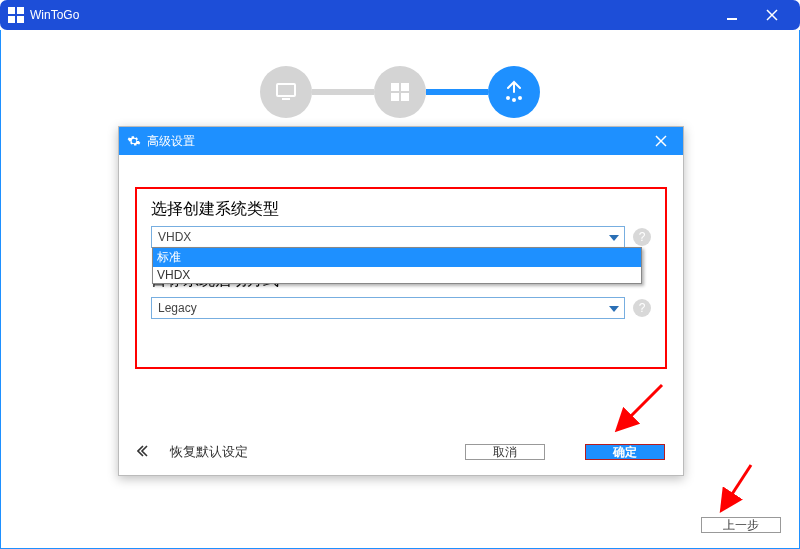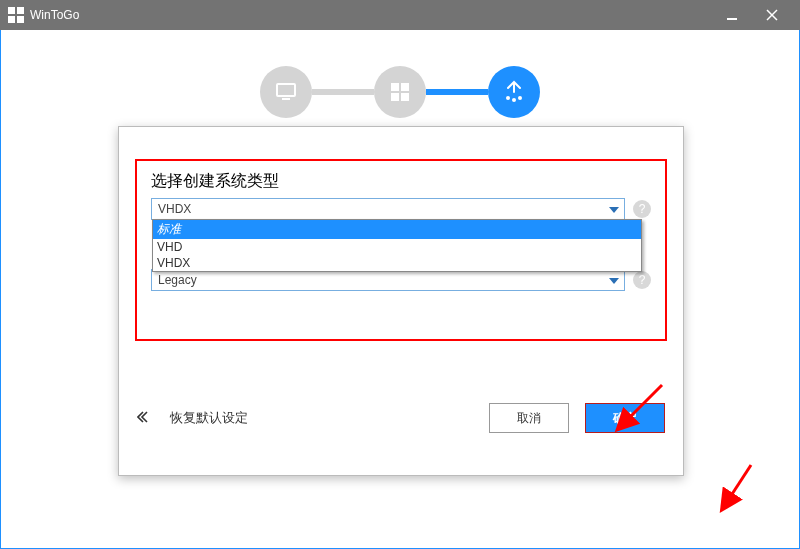--- a/index.html
+++ b/index.html
@@ -1,38 +1,38 @@
 <!DOCTYPE html>
 <html><head>
   <meta charset="utf-8">
   <style>
     * { margin: 0; padding: 0; box-sizing: border-box; font-family: "Microsoft YaHei", "Segoe UI", Arial, sans-serif; }
     body { width: 800px; height: 549px; background: #fff; position: relative; overflow: hidden; }
 
     
-    .main-titlebar { height: 30px; background: #737373; display: flex; align-items: center; padding: 0 8px; color: #fff; }
+    .main-titlebar { height: 30px; background: #1d4ed8; display: flex; align-items: center; padding: 0 8px; color: #fff; border-radius: 7px; }
     .app-icon { width: 16px; height: 16px; display: inline-flex; align-items: center; justify-content: center; margin-right: 6px; }
     .app-title { font-size: 12px; flex: 1; color: #fff; }
     .win-ctrl { width: 40px; height: 30px; display: flex; align-items: center; justify-content: center; cursor: pointer; }
     .win-ctrl svg { pointer-events: none; }
 
     
     .main-body { border-left: 1px solid #1e90ff; border-right: 1px solid #1e90ff; border-bottom: 1px solid #1e90ff; height: 519px; position: relative; background: #fff; }
 
     
     .steps { display: flex; align-items: center; justify-content: center; gap: 0; padding-top: 36px; }
     .step-circle { width: 52px; height: 52px; border-radius: 50%; display: flex; align-items: center; justify-content: center; }
     .step-grey { background: #d4d4d4; }
     .step-blue { background: #1e90ff; }
     .step-line { width: 62px; height: 6px; background: #d4d4d4; }
     .step-line.active { background: #1e90ff; }
 
     
     .main-footer { position: absolute; bottom: 15px; right: 18px; display: flex; gap: 10px; }
-    .btn { height: 30px; font-size: 12px; padding: 0 18px; display: inline-flex; align-items: center; justify-content: center; cursor: pointer; border: 1px solid #aab; min-width: 80px; }
+    .btn { height: 16px; font-size: 12px; padding: 0 18px; display: inline-flex; align-items: center; justify-content: center; cursor: pointer; border: 1px solid #aab; min-width: 80px; margin-left: 24px; }
     .btn-default { background: #fff; color: #333; border: 1px solid #999; }
     .btn-primary { background: #1e90ff; color: #fff; border: 1px solid #b91c1c; font-weight: bold; }
 
     
     .dialog { position: absolute; top: 96px; left: 117px; width: 566px; height: 350px; background: #fff; border: 1px solid #bbb; box-shadow: 0 3px 10px rgba(0,0,0,0.25); }
     .dialog-titlebar { height: 28px; background: #1e90ff; color: #fff; display: flex; align-items: center; padding: 0 8px; font-size: 12px; }
     .dlg-icon { width: 14px; height: 14px; margin-right: 6px; display: flex; align-items: center; }
     .dlg-title { flex: 1; }
     .dlg-close { width: 28px; height: 28px; display: flex; align-items: center; justify-content: center; cursor: pointer; }
 
@@ -43,21 +43,21 @@
     .section-label { font-size: 16px; color: #000; margin-bottom: 6px; }
     .select-row { position: relative; display: flex; align-items: center; gap: 8px; }
     .select { flex: 1; height: 22px; border: 1px solid #77aee0; background: #fff; font-size: 12px; padding: 0 22px 0 6px; color: #444; position: relative; display: flex; align-items: center; }
     .select .caret { position: absolute; right: 5px; top: 50%; transform: translateY(-50%); }
     .help-dot { width: 18px; height: 18px; border-radius: 50%; background: #d8d8d8; color: #fff; font-size: 12px; display: flex; align-items: center; justify-content: center; cursor: pointer; }
     .section2 { margin-top: 22px; }
 
     
     .dropdown { position: absolute; top: 58px; left: 15px; width: 490px; background: #fff; border: 1px solid #888; box-shadow: 2px 2px 3px rgba(0,0,0,0.3); z-index: 5; }
     .dropdown-item { font-size: 12px; padding: 1px 4px; color: #333; cursor: pointer; }
-    .dropdown-item.selected { background: #1e90ff; color: #fff; font-style: italic; }
+    .dropdown-item.selected { background: #1e90ff; color: #fff; }
 
     
     .dlg-footer { position: absolute; bottom: 14px; left: 18px; right: 18px; display: flex; align-items: center; }
     .reset-link { display: flex; align-items: center; gap: 17px; color: #333; font-size: 13px; cursor: pointer; }
     .dlg-footer .btn-row { margin-left: auto; display: flex; gap: 16px; }
 
     
     .arrow { position: absolute; z-index: 50; }
     .arrow svg { display: block; }
   </style>
@@ -110,42 +110,56 @@
       <svg width="28" height="28" viewBox="0 0 28 28">
           <path d="M14 4 v10 M8 10 l6 -6 l6 6" stroke="#fff" stroke-width="2" fill="none" stroke-linecap="round"></path>
           <circle cx="8" cy="20" r="2" fill="#fff"></circle>
           <circle cx="14" cy="22" r="2" fill="#fff"></circle>
           <circle cx="20" cy="20" r="2" fill="#fff"></circle>
         </svg>
     </div>
   </div>
 
   <div class="main-footer">
+    <div class="btn btn-default">上一步</div>
   </div>
 
   <div class="dialog">
+    <div class="dialog-titlebar">
+      <span class="dlg-icon">
+        <svg width="14" height="14" viewBox="0 0 24 24">
+            <path fill="#fff" d="M12 8a4 4 0 1 0 0 8 4 4 0 0 0 0-8zm9 4a7 7 0 0 1-.1 1.2l2 1.6-2 3.4-2.4-1a7 7 0 0 1-2 .1l-.4 2.6h-4l-.4-2.6a7 7 0 0 1-2-.1l-2.4 1-2-3.4 2-1.6A7 7 0 0 1 3 12a7 7 0 0 1 .1-1.2l-2-1.6 2-3.4 2.4 1a7 7 0 0 1 2-.1L8 4h4l.4 2.6a7 7 0 0 1 2 .1l2.4-1 2 3.4-2 1.6c.1.4.2.8.2 1.3z"></path>
+          </svg>
+      </span>
+      <span class="dlg-title">高级设置</span>
+      <div class="dlg-close">
+        <svg width="12" height="12" viewBox="0 0 12 12">
+            <line x1="1" y1="1" x2="11" y2="11" stroke="#fff" stroke-width="1.5"></line>
+            <line x1="11" y1="1" x2="1" y2="11" stroke="#fff" stroke-width="1.5"></line>
+          </svg>
+      </div>
+    </div>
 
     <div class="dialog-body">
       <div class="redbox">
         <div class="section-label">选择创建系统类型</div>
         <div class="select-row">
           <div class="select">
             <span>VHDX</span>
             <span class="caret">
               <svg width="10" height="6" viewBox="0 0 10 6">
                   <path d="M0 0 L5 6 L10 0 Z" fill="#2a6fb5"></path>
                 </svg>
             </span>
           </div>
           <div class="help-dot">?</div>
         </div>
 
         <div class="dropdown">
           <div class="dropdown-item selected">标准</div>
-          <div class="dropdown-item">VHD</div>
           <div class="dropdown-item">VHDX</div>
         </div>
 
         <div class="section2">
           <div class="section-label">目标系统启动方式</div>
           <div class="select-row">
             <div class="select">
               <span>Legacy</span>
               <span class="caret">
                 <svg width="10" height="6" viewBox="0 0 10 6">

